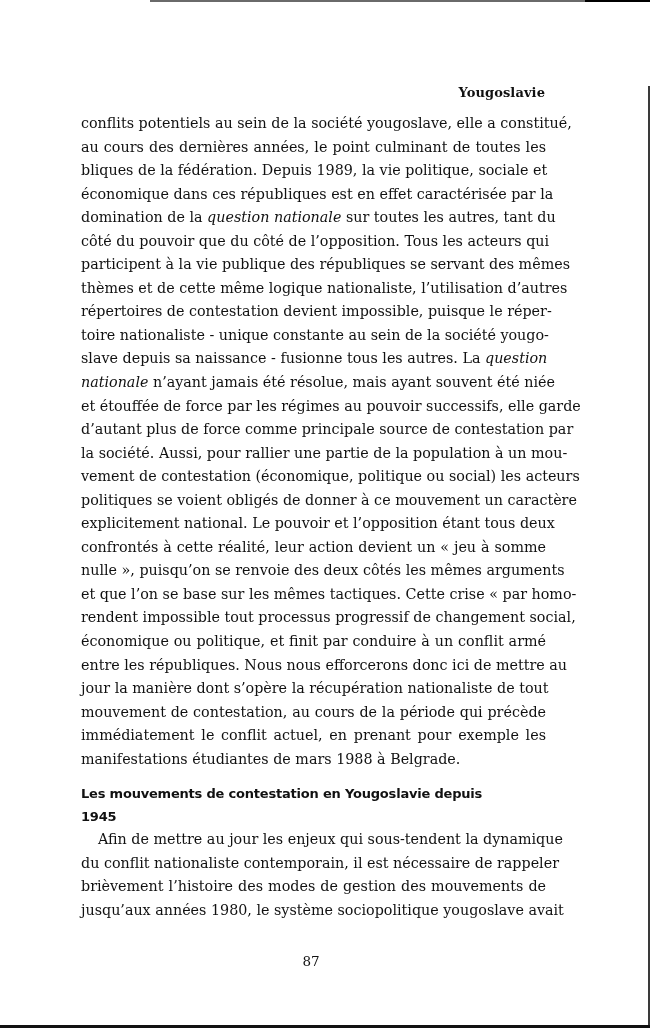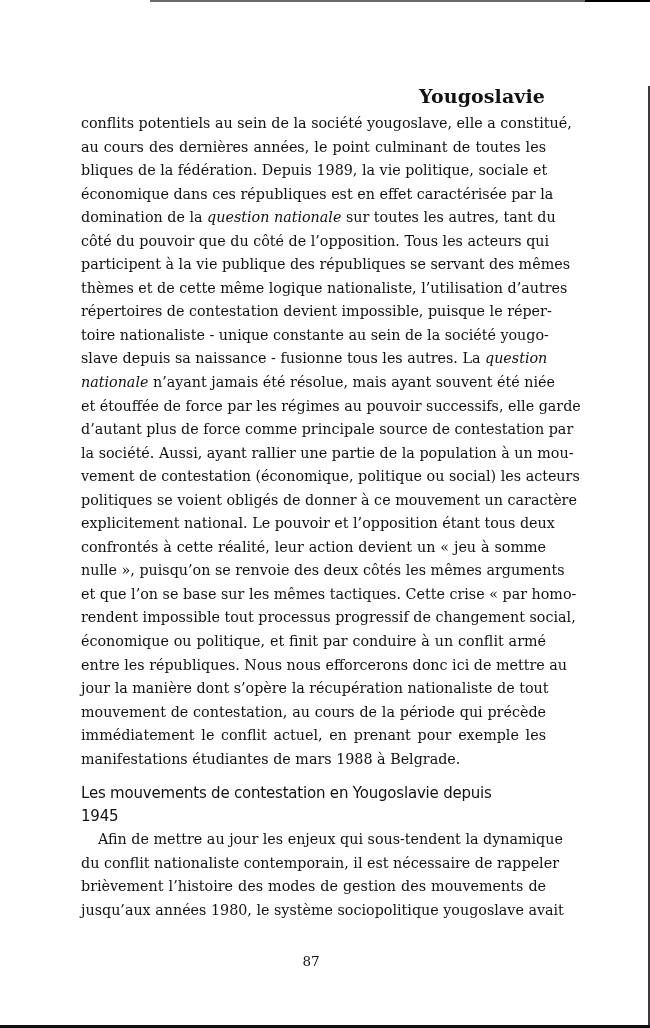--- a/index.html
+++ b/index.html
@@ -46,21 +46,21 @@
       width: 650px;
       height: 3px;
       background: #111111;
     }
     .running-head {
       position: absolute;
       right: 105px;
       top: 85px;
       font-family: "DejaVu Serif", "Liberation Serif", serif;
       font-weight: bold;
-      font-size: 19px;
+      font-size: 13px;
       letter-spacing: 0.1px;
     }
     .text-block {
       position: absolute;
       left: 81px;
       top: 112px;
       width: 465px;
     }
     .line {
       display: block;
@@ -73,22 +73,22 @@
     }
     .line.last {
       text-align-last: left;
     }
     .line.indent {
       padding-left: 17px;
     }
     .heading {
       display: block;
       font-family: "DejaVu Sans", "Liberation Sans", sans-serif;
-      font-weight: normal;
-      font-size: 15px;
+      font-weight: bold;
+      font-size: 13px;
       line-height: 23px;
       height: 23px;
       white-space: nowrap;
       letter-spacing: -0.2px;
     }
     .heading-wrap {
       margin-top: 11px;
     }
     em { font-style: italic; }
     .page-number {
@@ -124,21 +124,21 @@
     <span class="line"><span>domination de la </span><em>question nationale</em><span> sur toutes les autres, tant du</span></span>
     <span class="line">côté du pouvoir que du côté de l’opposition. Tous les acteurs qui</span>
     <span class="line">participent à la vie publique des républiques se servant des mêmes</span>
     <span class="line">thèmes et de cette même logique nationaliste, l’utilisation d’autres</span>
     <span class="line">répertoires de contestation devient impossible, puisque le réper-</span>
     <span class="line">toire nationaliste - unique constante au sein de la société yougo-</span>
     <span class="line"><span>slave depuis sa naissance - fusionne tous les autres. La </span><em>question</em><span></span></span>
     <span class="line"><span></span><em>nationale</em><span> n’ayant jamais été résolue, mais ayant souvent été niée</span></span>
     <span class="line">et étouffée de force par les régimes au pouvoir successifs, elle garde</span>
     <span class="line">d’autant plus de force comme principale source de contestation par</span>
-    <span class="line">la société. Aussi, ayant rallier une partie de la population à un mou-</span>
+    <span class="line">la société. Aussi, pour rallier une partie de la population à un mou-</span>
     <span class="line">vement de contestation (économique, politique ou social) les acteurs</span>
     <span class="line">politiques se voient obligés de donner à ce mouvement un caractère</span>
     <span class="line">explicitement national. Le pouvoir et l’opposition étant tous deux</span>
     <span class="line">confrontés à cette réalité, leur action devient un « jeu à somme</span>
     <span class="line">nulle », puisqu’on se renvoie des deux côtés les mêmes arguments</span>
     <span class="line">et que l’on se base sur les mêmes tactiques. Cette crise « par homo-</span>
     <span class="line">rendent impossible tout processus progressif de changement social,</span>
     <span class="line">économique ou politique, et finit par conduire à un conflit armé</span>
     <span class="line">entre les républiques. Nous nous efforcerons donc ici de mettre au</span>
     <span class="line">jour la manière dont s’opère la récupération nationaliste de tout</span>

